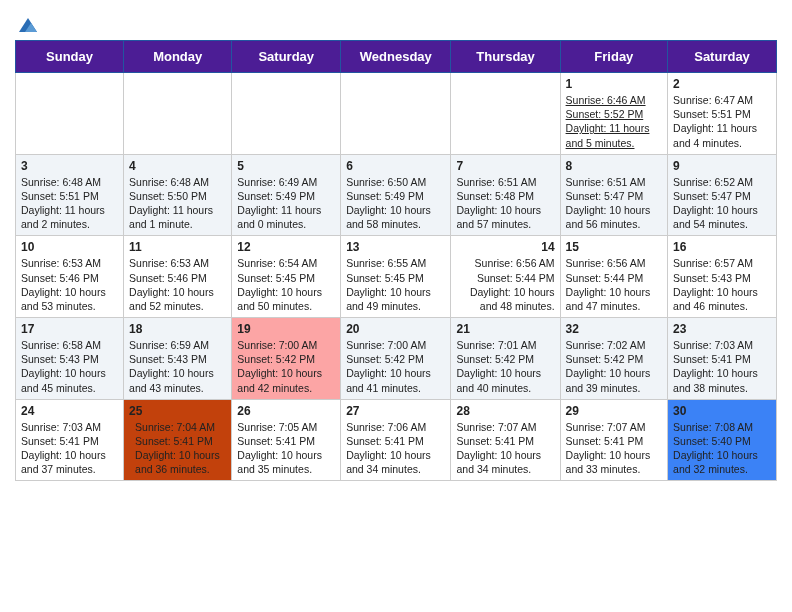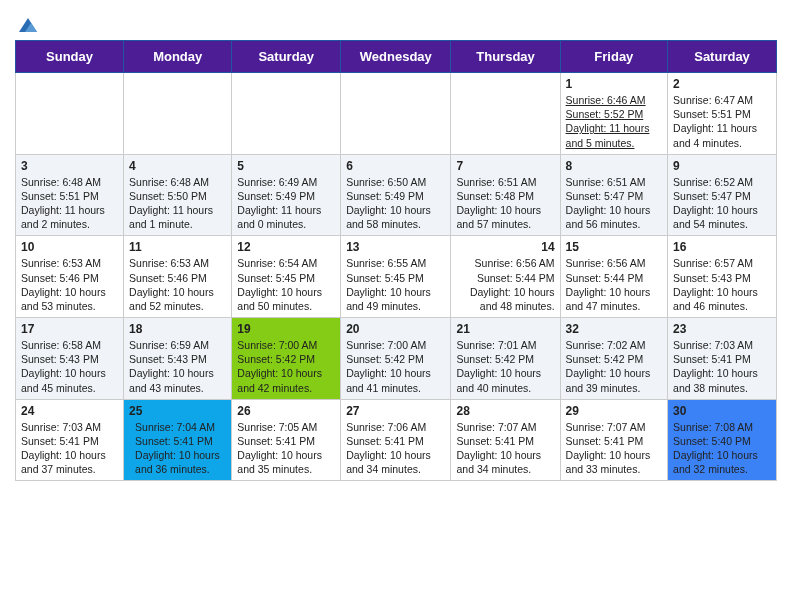--- a/index.html
+++ b/index.html
@@ -253,21 +253,21 @@
             <div class="day-info" style="white-space: pre-line;">Sunrise: 6:58 AM
 Sunset: 5:43 PM
 Daylight: 10 hours and 45 minutes.</div>
           </td>
           <td style="background: rgb(240, 244, 248);">
             <span class="day-number">18</span>
             <div class="day-info" style="white-space: pre-line;">Sunrise: 6:59 AM
 Sunset: 5:43 PM
 Daylight: 10 hours and 43 minutes.</div>
           </td>
-          <td style="background: #84cc16;">
+          <td style="background: #fca5a5;">
             <span class="day-number">19</span>
             <div class="day-info" style="white-space: pre-line;">Sunrise: 7:00 AM
 Sunset: 5:42 PM
 Daylight: 10 hours and 42 minutes.</div>
           </td>
           <td style="background: rgb(240, 244, 248); margin-left: 41px;">
             <span class="day-number">20</span>
             <div class="day-info" style="white-space: pre-line;">Sunrise: 7:00 AM
 Sunset: 5:42 PM
 Daylight: 10 hours and 41 minutes.</div>
@@ -291,21 +291,21 @@
 Daylight: 10 hours and 38 minutes.</div>
           </td>
         </tr>
         <tr>
           <td style="background: rgb(255, 255, 255);">
             <span class="day-number">24</span>
             <div class="day-info" style="white-space: pre-line;">Sunrise: 7:03 AM
 Sunset: 5:41 PM
 Daylight: 10 hours and 37 minutes.</div>
           </td>
-          <td style="background: #0ea5e9;">
+          <td style="background: #c2410c;">
             <span class="day-number">25</span>
             <div class="day-info" style="white-space: pre-line; margin-left: 6px;">Sunrise: 7:04 AM
 Sunset: 5:41 PM
 Daylight: 10 hours and 36 minutes.</div>
           </td>
           <td style="background: rgb(255, 255, 255);">
             <span class="day-number">26</span>
             <div class="day-info" style="white-space: pre-line;">Sunrise: 7:05 AM
 Sunset: 5:41 PM
 Daylight: 10 hours and 35 minutes.</div>

